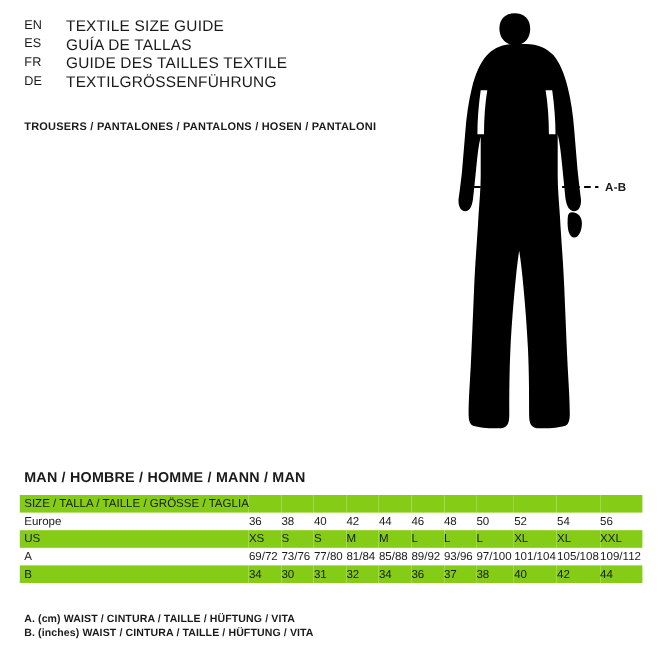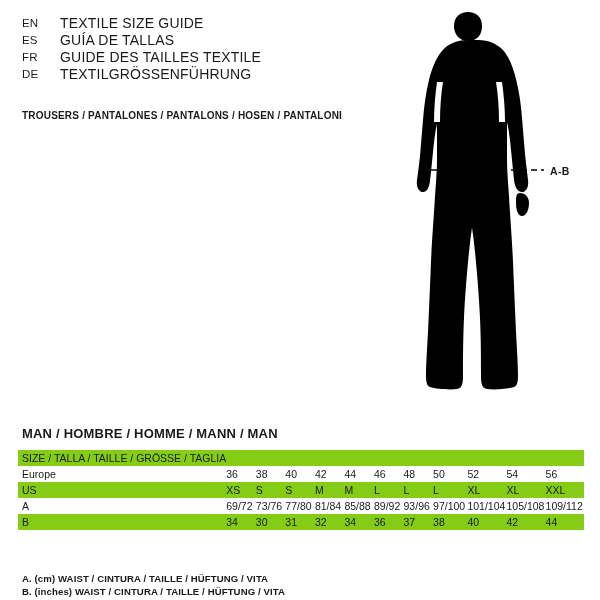--- a/index.html
+++ b/index.html
@@ -101,21 +101,20 @@
   table.size-table td.val-wide { width: 44px; }
 
   .footnotes {
     position: absolute;
     left: 22px;
     top: 556px;
     font-size: 9.6px;
     font-weight: bold;
     letter-spacing: 0.1px;
     line-height: 13px;
-    margin-top: 16px;
   }
   .footnotes div { white-space: nowrap; }
 </style>
 </head>
 <body>
 
 <div class="lang-block">
   <div class="lang-row">
     <span class="lang-code">EN</span>
     <span class="lang-title">TEXTILE SIZE GUIDE</span>

